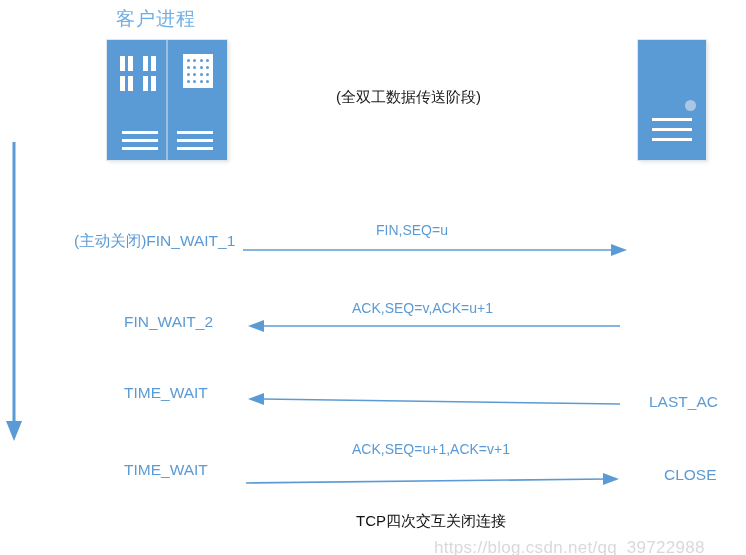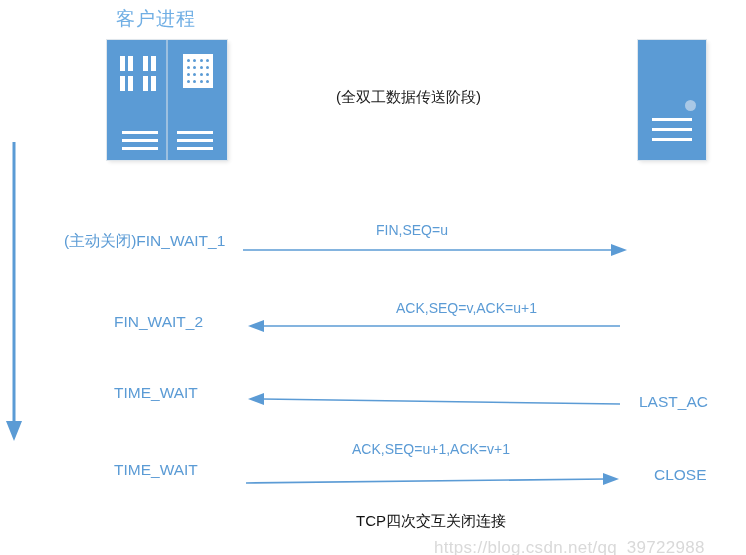--- a/index.html
+++ b/index.html
@@ -101,20 +101,21 @@
     left: 0; top: 140px;
     width: 30px; height: 305px;
   }
 
   
   .state-label {
     position: absolute;
     font-size: 15.5px;
     color: #5B9BD5;
     white-space: nowrap;
+    margin-left: 10px;
   }
   .state-label.right { text-align: left; }
   .msg-label {
     position: absolute;
     font-size: 14px;
     color: #5B9BD5;
     white-space: nowrap;
   }
   .arrow-svg { position: absolute; }
 
@@ -200,21 +201,21 @@
 
   <div class="msg-label" style="left:376px; top:222px;">FIN,SEQ=u</div>
 
   <svg class="arrow-svg" style="left:243px; top:240px;" width="385" height="20" viewBox="0 0 385 20">
     <line x1="0" y1="10" x2="372" y2="10" stroke="#5B9BD5" stroke-width="1.6"></line>
     <polygon points="368,4 384,10 368,16" fill="#5B9BD5"></polygon>
   </svg>
 
   <div class="state-label" style="left:114px; top:313px;">FIN_WAIT_2</div>
 
-  <div class="msg-label" style="left:352px; top:300px;margin-left:44px;">ACK,SEQ=v,ACK=u+1</div>
+  <div class="msg-label" style="left:352px; top:300px;">ACK,SEQ=v,ACK=u+1</div>
 
   <svg class="arrow-svg" style="left:246px; top:316px;" width="374" height="20" viewBox="0 0 374 20">
     <line x1="16" y1="10" x2="374" y2="10" stroke="#5B9BD5" stroke-width="1.6"></line>
     <polygon points="18,4 2,10 18,16" fill="#5B9BD5"></polygon>
   </svg>
 
 
   <div class="state-label" style="left:114px; top:384px;">TIME_WAIT</div>
 
 

